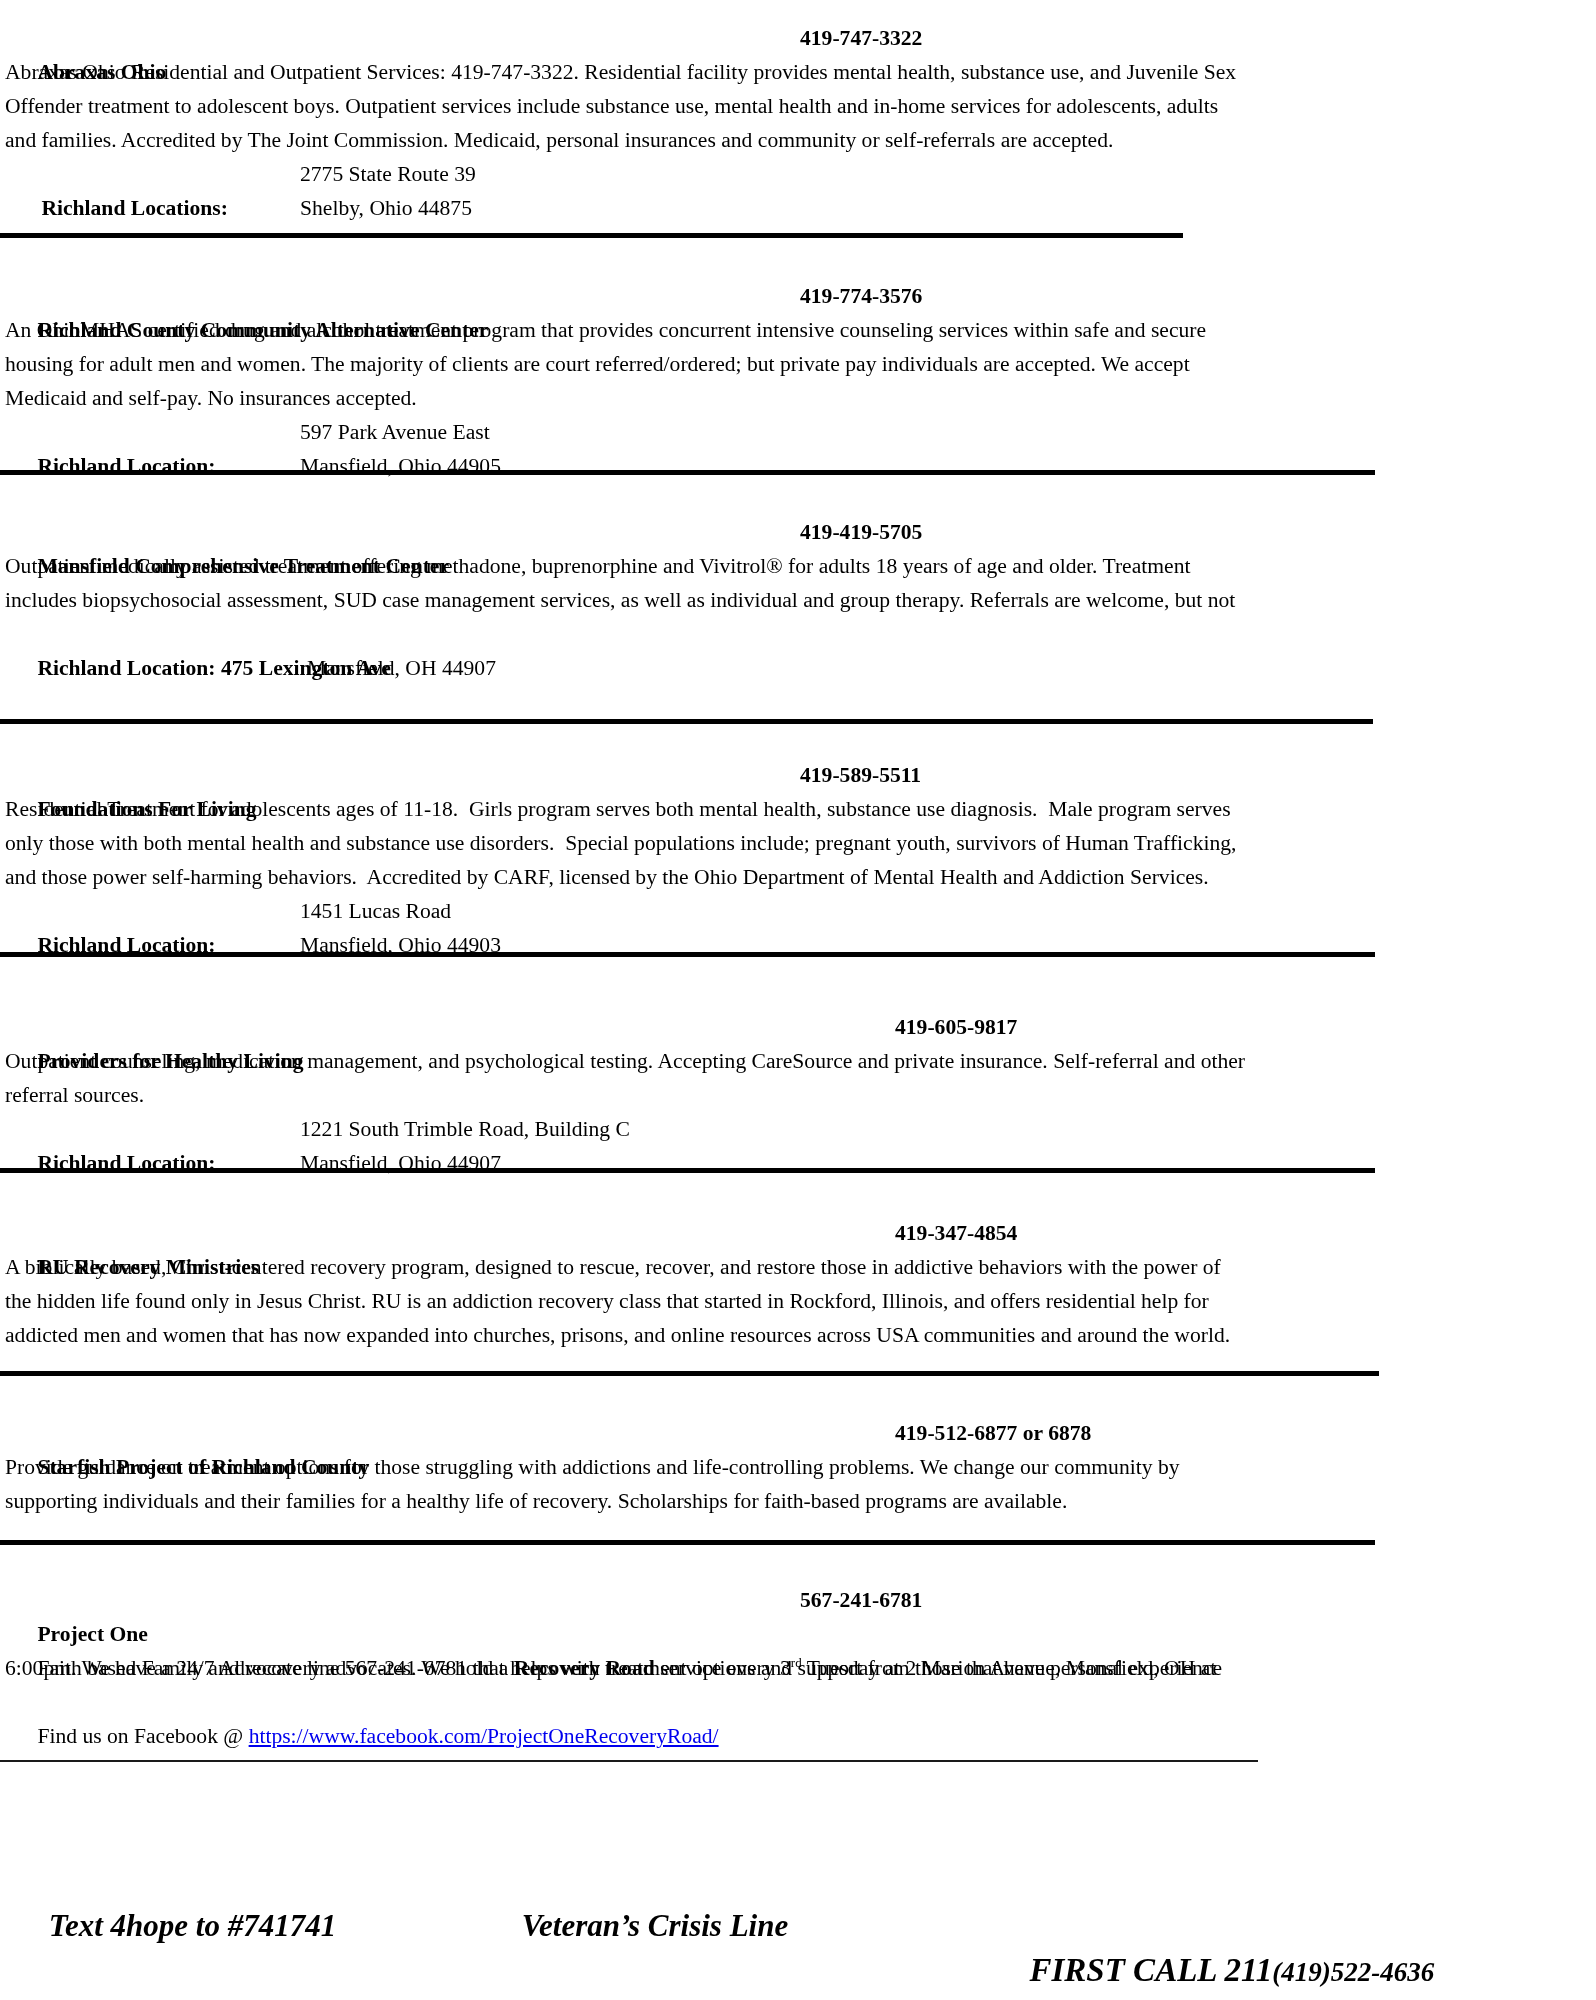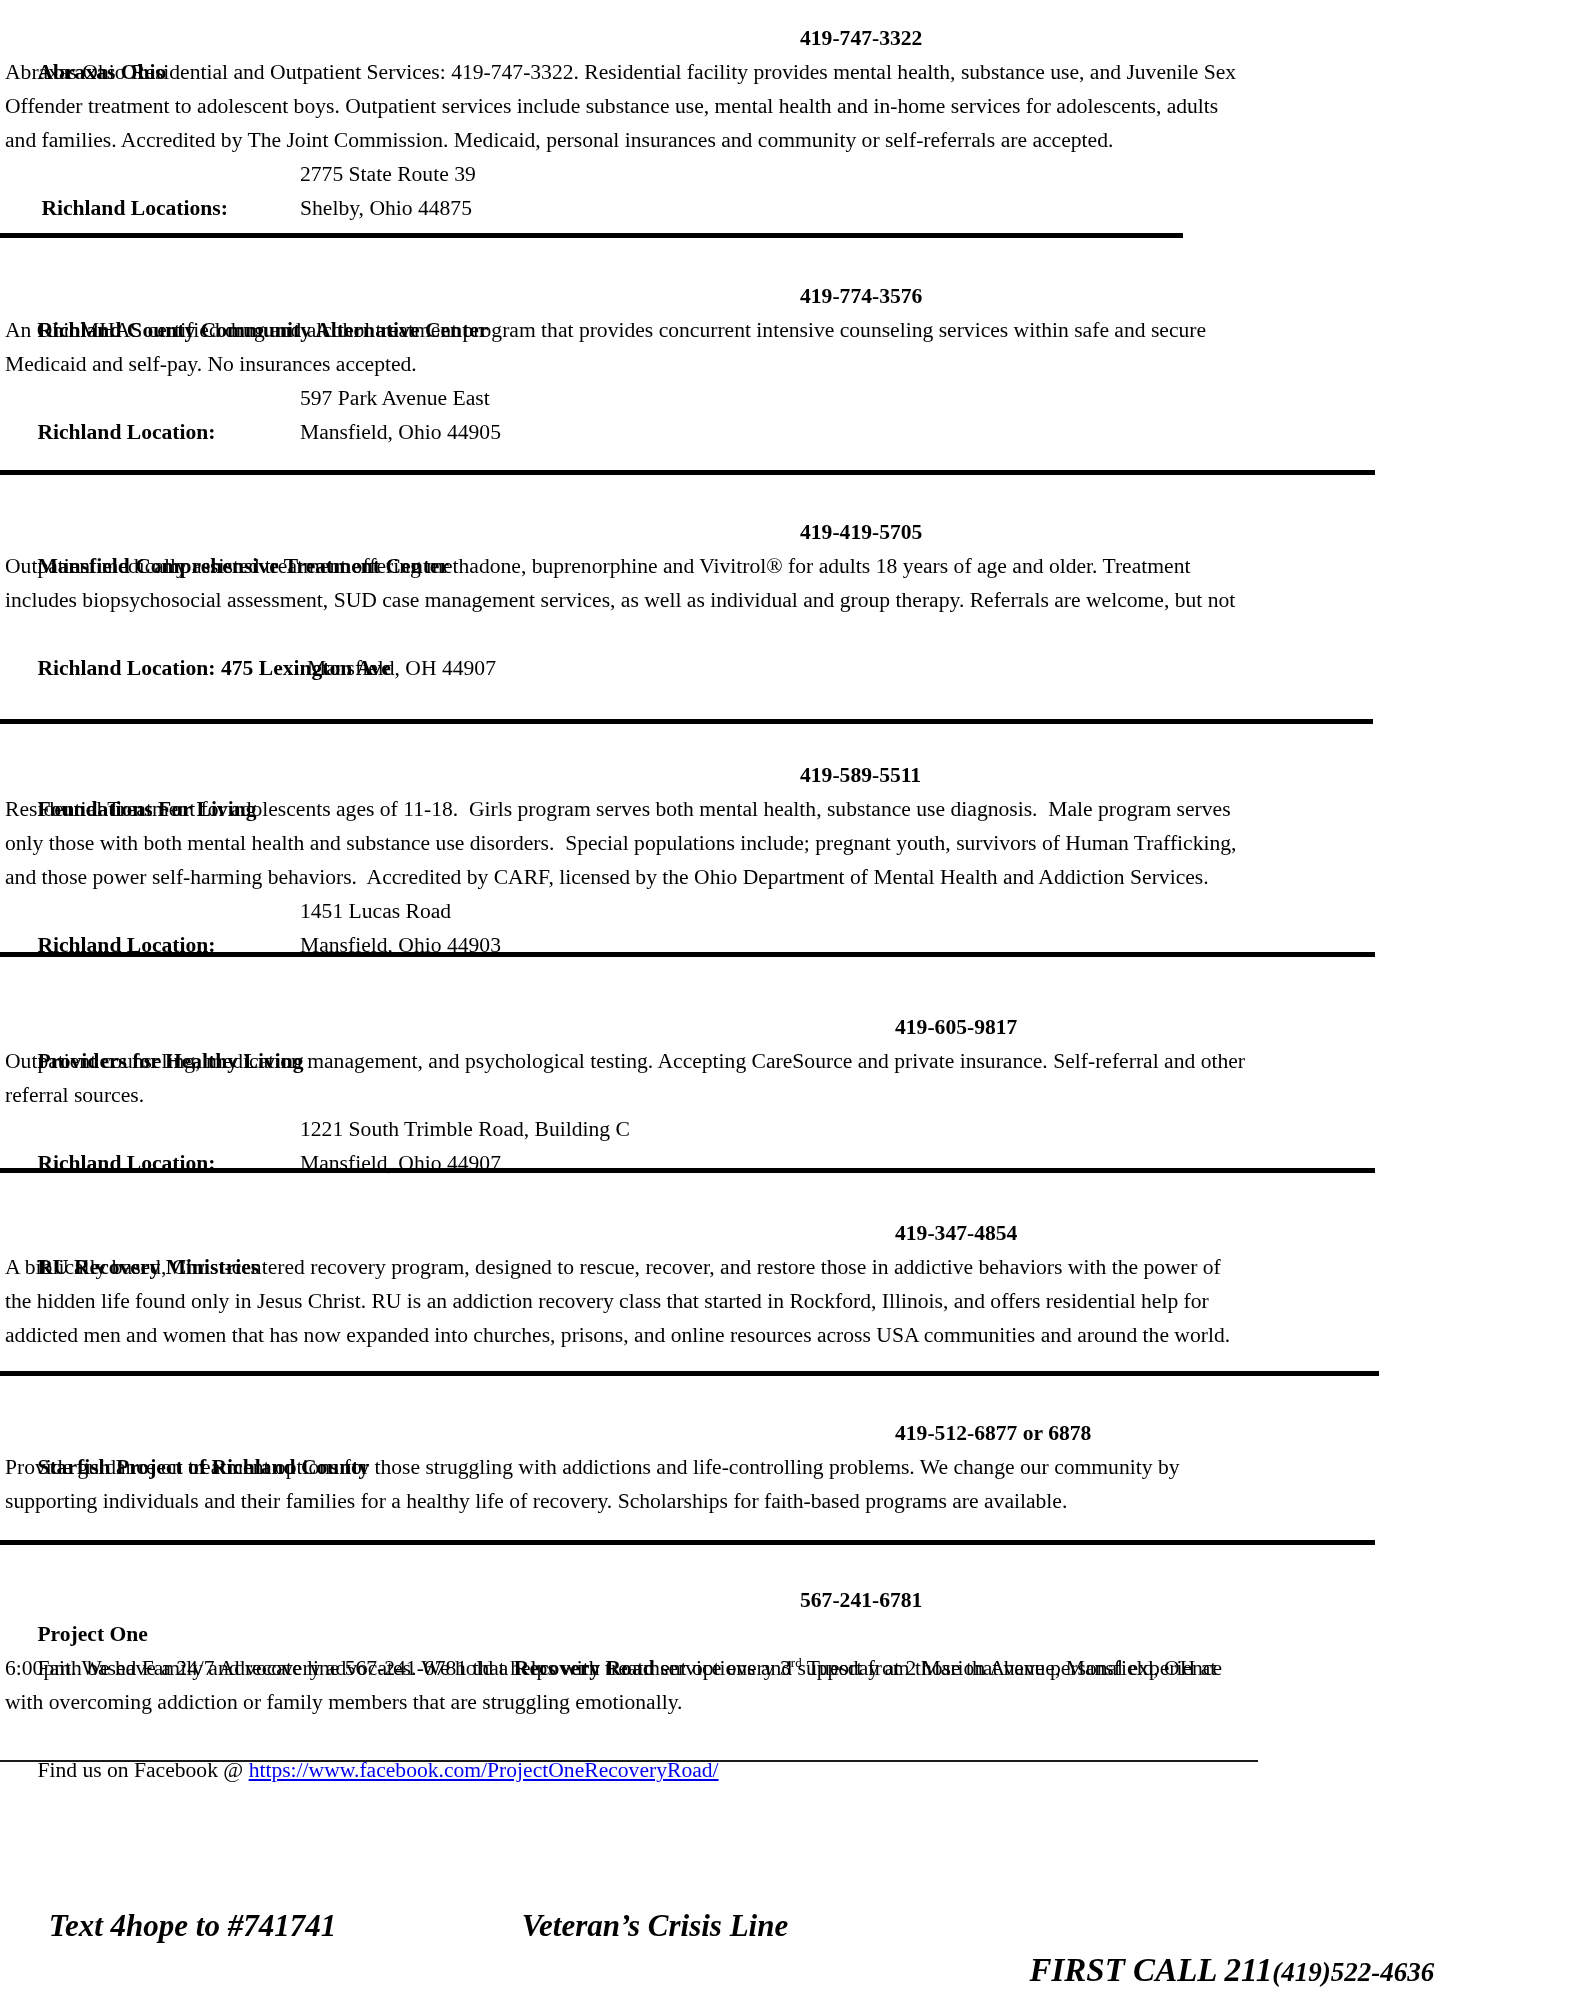--- a/index.html
+++ b/index.html
@@ -58,20 +58,21 @@
     </div>
   </div>
   <div class="rule" style="top:233px;width:1183px"></div>
 
   <div class="section" style="top:279px">
     <div class="trow">
       <span class="b">Richland County Community Alternative Center</span>
       <span class="b phone pa">419-774-3576</span>
     </div>
     <div class="line">An OhioMHAS certified drug and alcohol treatment program that provides concurrent intensive counseling services within safe and secure</div>
+    <div class="line">housing for adult men and women. The majority of clients are court referred/ordered; but private pay individuals are accepted. We accept</div>
     <div class="line">Medicaid and self-pay. No insurances accepted.</div>
     <div class="trow">
       <span class="b">Richland Location:</span>
       <span class="addr">597 Park Avenue East</span>
     </div>
     <div class="trow">
       <span class="addr">Mansfield, Ohio 44905</span>
     </div>
   </div>
   <div class="rule" style="top:470px;width:1375px"></div>
@@ -150,21 +151,20 @@
 
   <div class="section" style="top:1583px">
     <div class="trow">
       <span class="b">Project One</span>
       <span class="b phone pa">567-241-6781</span>
     </div>
     <div class="line">
       <span>Faith based Family and recovery advocates. We hold a </span><span class="b">Recovery Road</span><span> service every 3</span><sup>rd</sup><span> Tuesday at 2 Marion Avenue, Mansfield, OH at</span>
     </div>
     <div class="line">6:00pm. We have a 24/7 Advocate line 567-241-6781 that helps with treatment options and support from those that have personal experience</div>
-    <div class="line">with overcoming addiction or family members that are struggling emotionally.</div>
     <div class="line">
       <span>Find us on Facebook @ </span><a class="lnk">https://www.facebook.com/ProjectOneRecoveryRoad/</a>
     </div>
   </div>
   <div class="rule thin" style="top:1760px;width:1258px"></div>
 
   <div class="footer-col f1">
     <div>Text 4hope to #741741</div>
     
     

